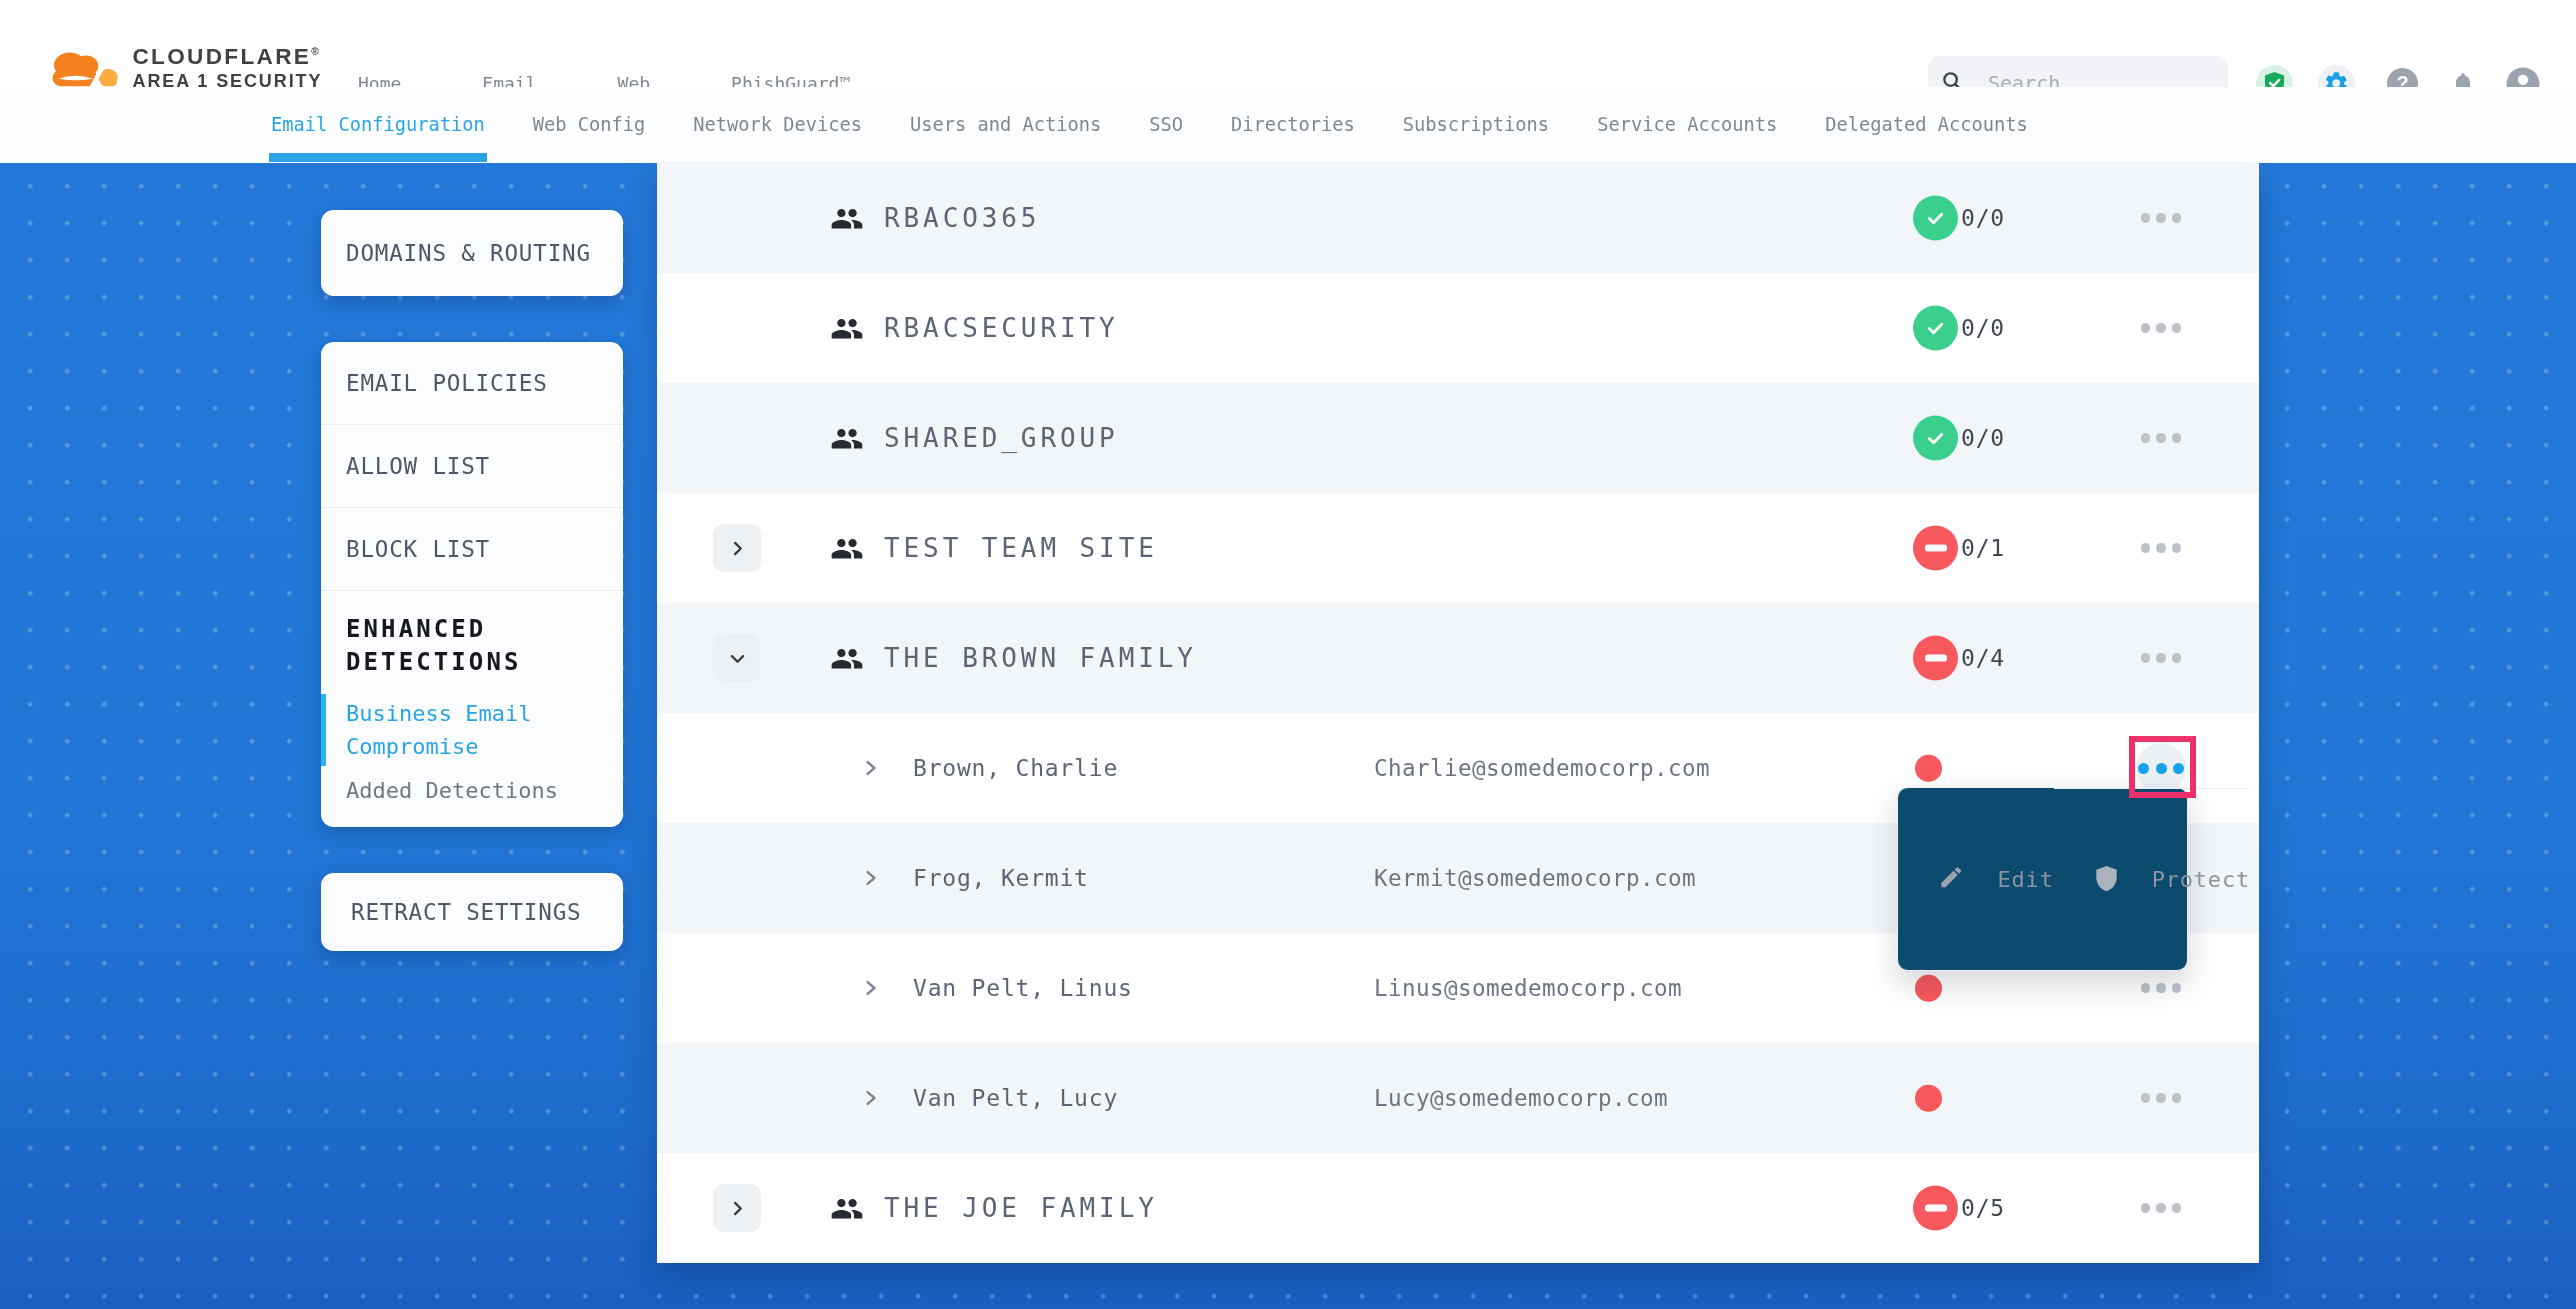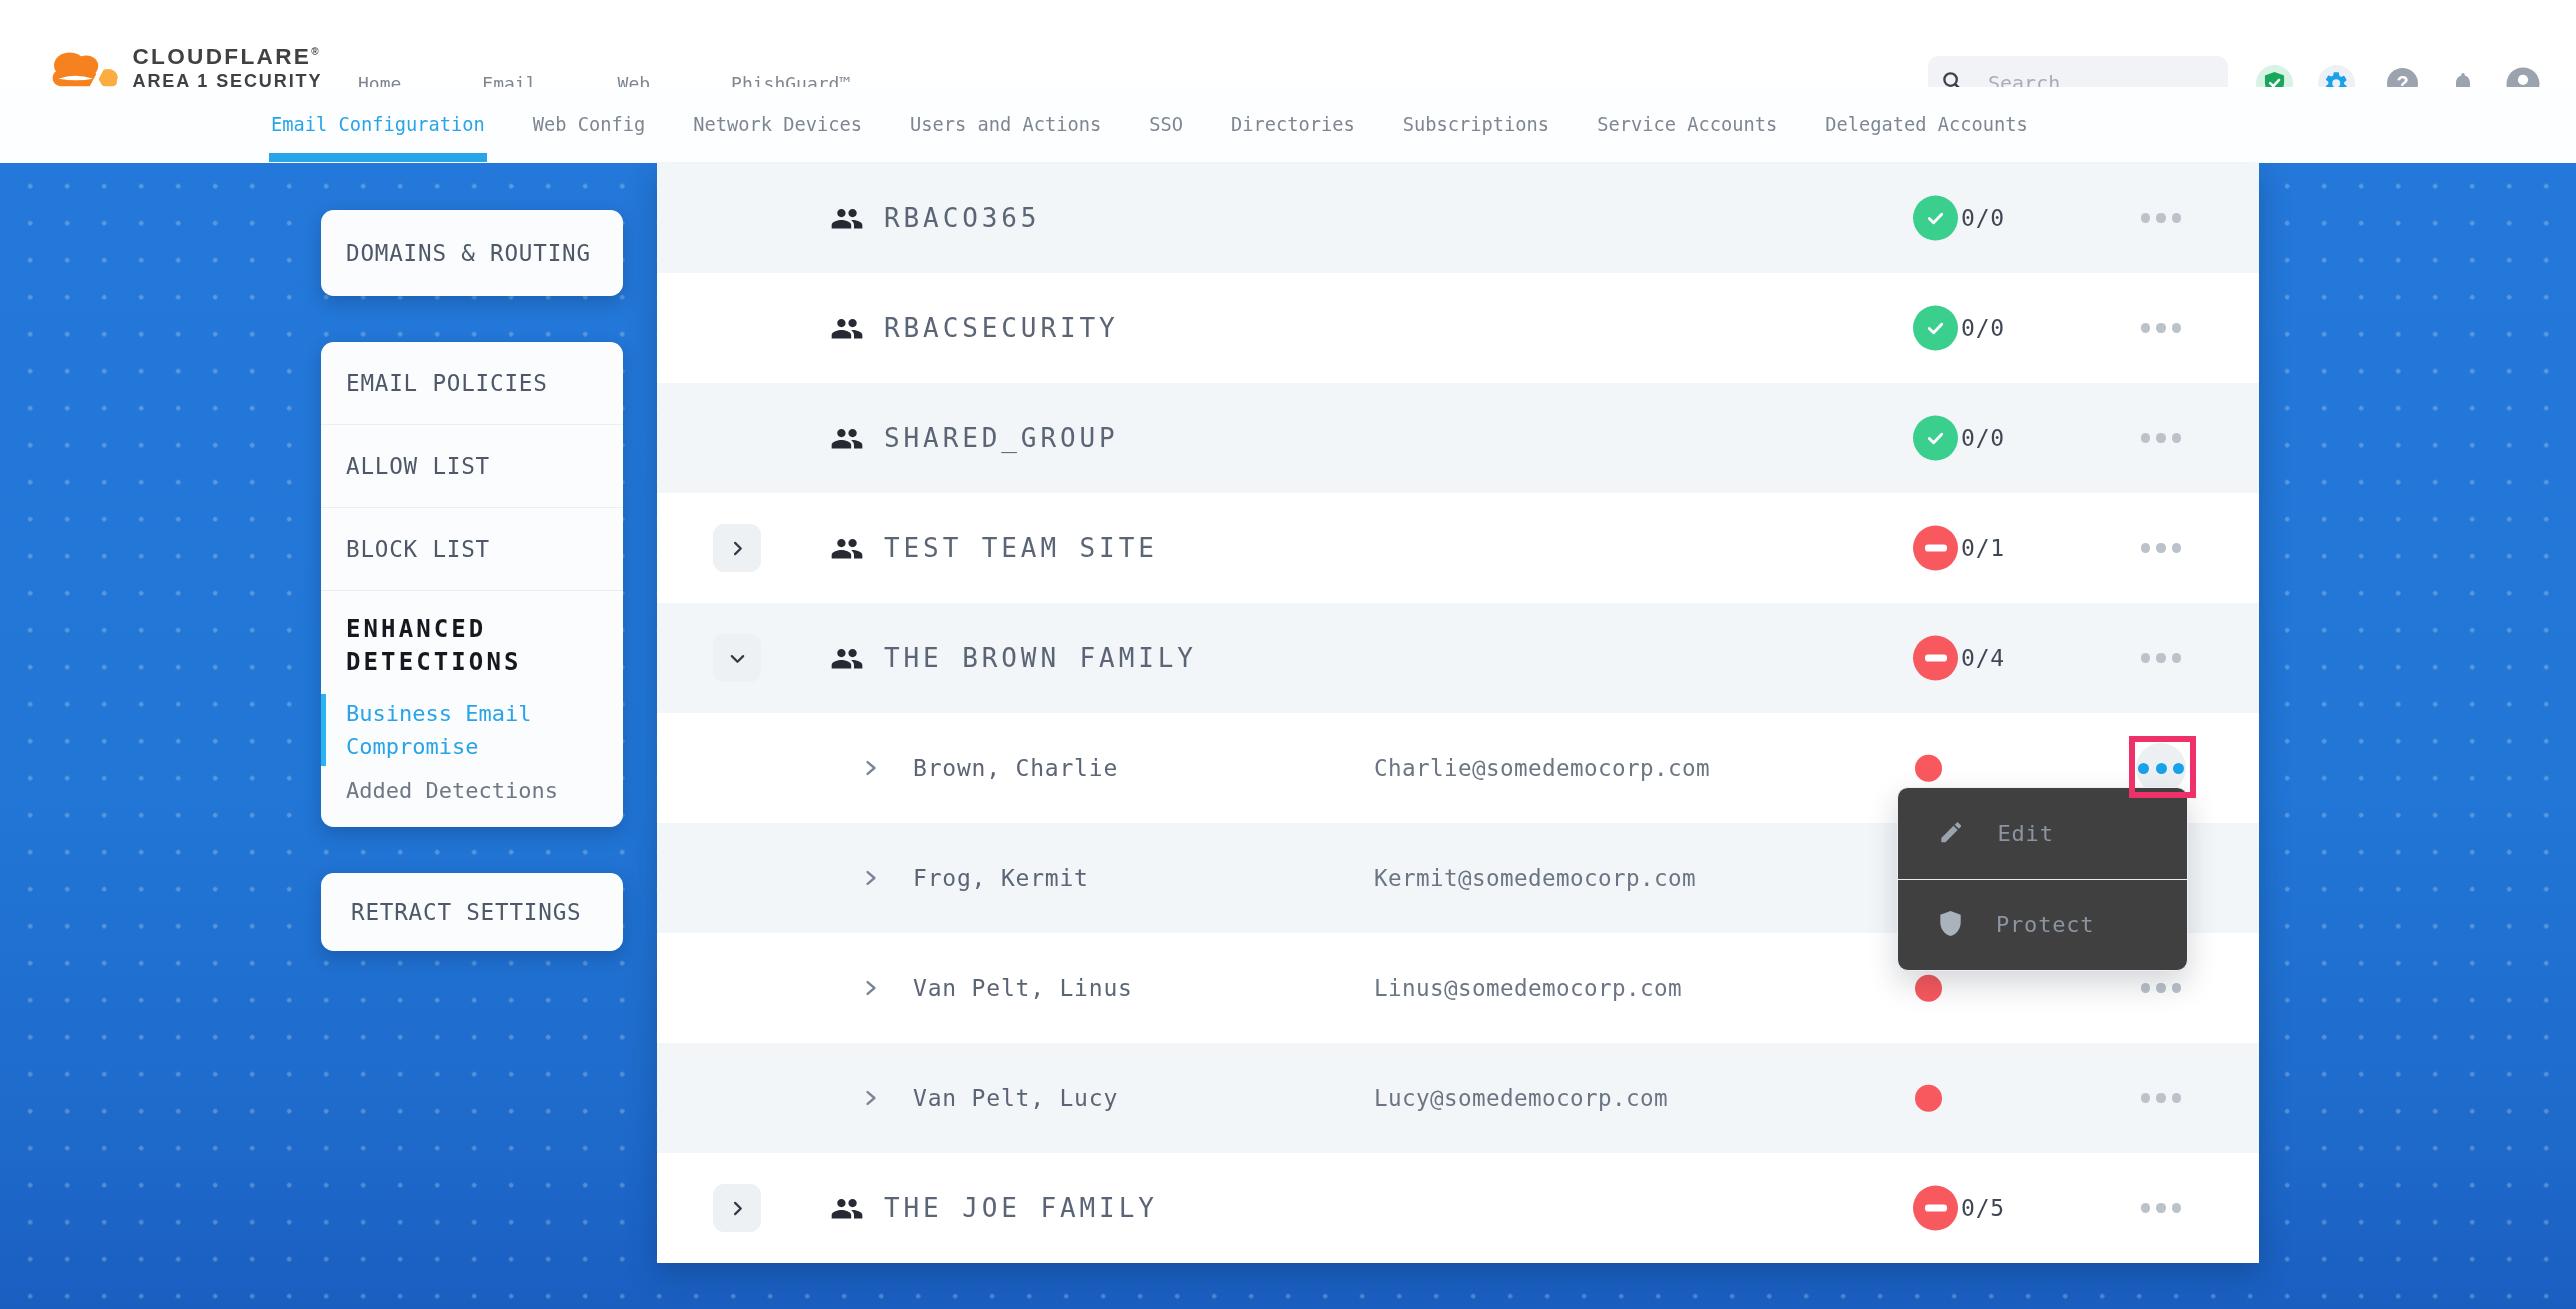--- a/index.html
+++ b/index.html
@@ -93,22 +93,22 @@
   .count { left:1304px; font-size:23px; letter-spacing:0.8px; color:#3f4754; }
   .udot { left:1258px; width:26.5px; height:26.5px; border-radius:50%; background:#f8595e; }
   .dots { left:1479px; width:50px; height:50px; border:none; background:transparent;
     display:flex; align-items:center; justify-content:center; gap:6.2px; cursor:pointer; }
   .dots i { width:9.3px; height:9.3px; border-radius:50%; background:#bcc2ca; }
   .dots.active { background:#edf0f3; border-radius:50%; }
   .dots.active i { width:11px; height:11px; background:#18a2e9; }
   
   .ctxmenu {
     position:absolute; left:1897px; top:787px; width:291px; height:184px;
-    background:#404040; border:0.8px solid #edf0f3; border-radius:11px;
-    box-shadow:0 12.5px 30px rgba(15,25,45,.18); z-index:50; display:flex; flex-direction:column;
+    background:#0c4a6e; border:0.8px solid #edf0f3; border-radius:11px;
+    box-shadow:0 12.5px 30px rgba(15,25,45,.18); z-index:50; display:flex; flex-direction:row;
   }
   .mitem { flex:1; display:flex; align-items:center; gap:33px; padding-left:40px; cursor:pointer; }
   .mitem + .mitem { border-top:0.8px solid #e9edef; }
   .mitem span.mlabel { font-size:22px; letter-spacing:0.8px; color:#8b94a1; }
   
   .highlight-box {
     position:absolute; left:2129px; top:736px; width:67px; height:62px;
     border:6.2px solid #ee3168; z-index:60; pointer-events:none;
   }
 </style>

